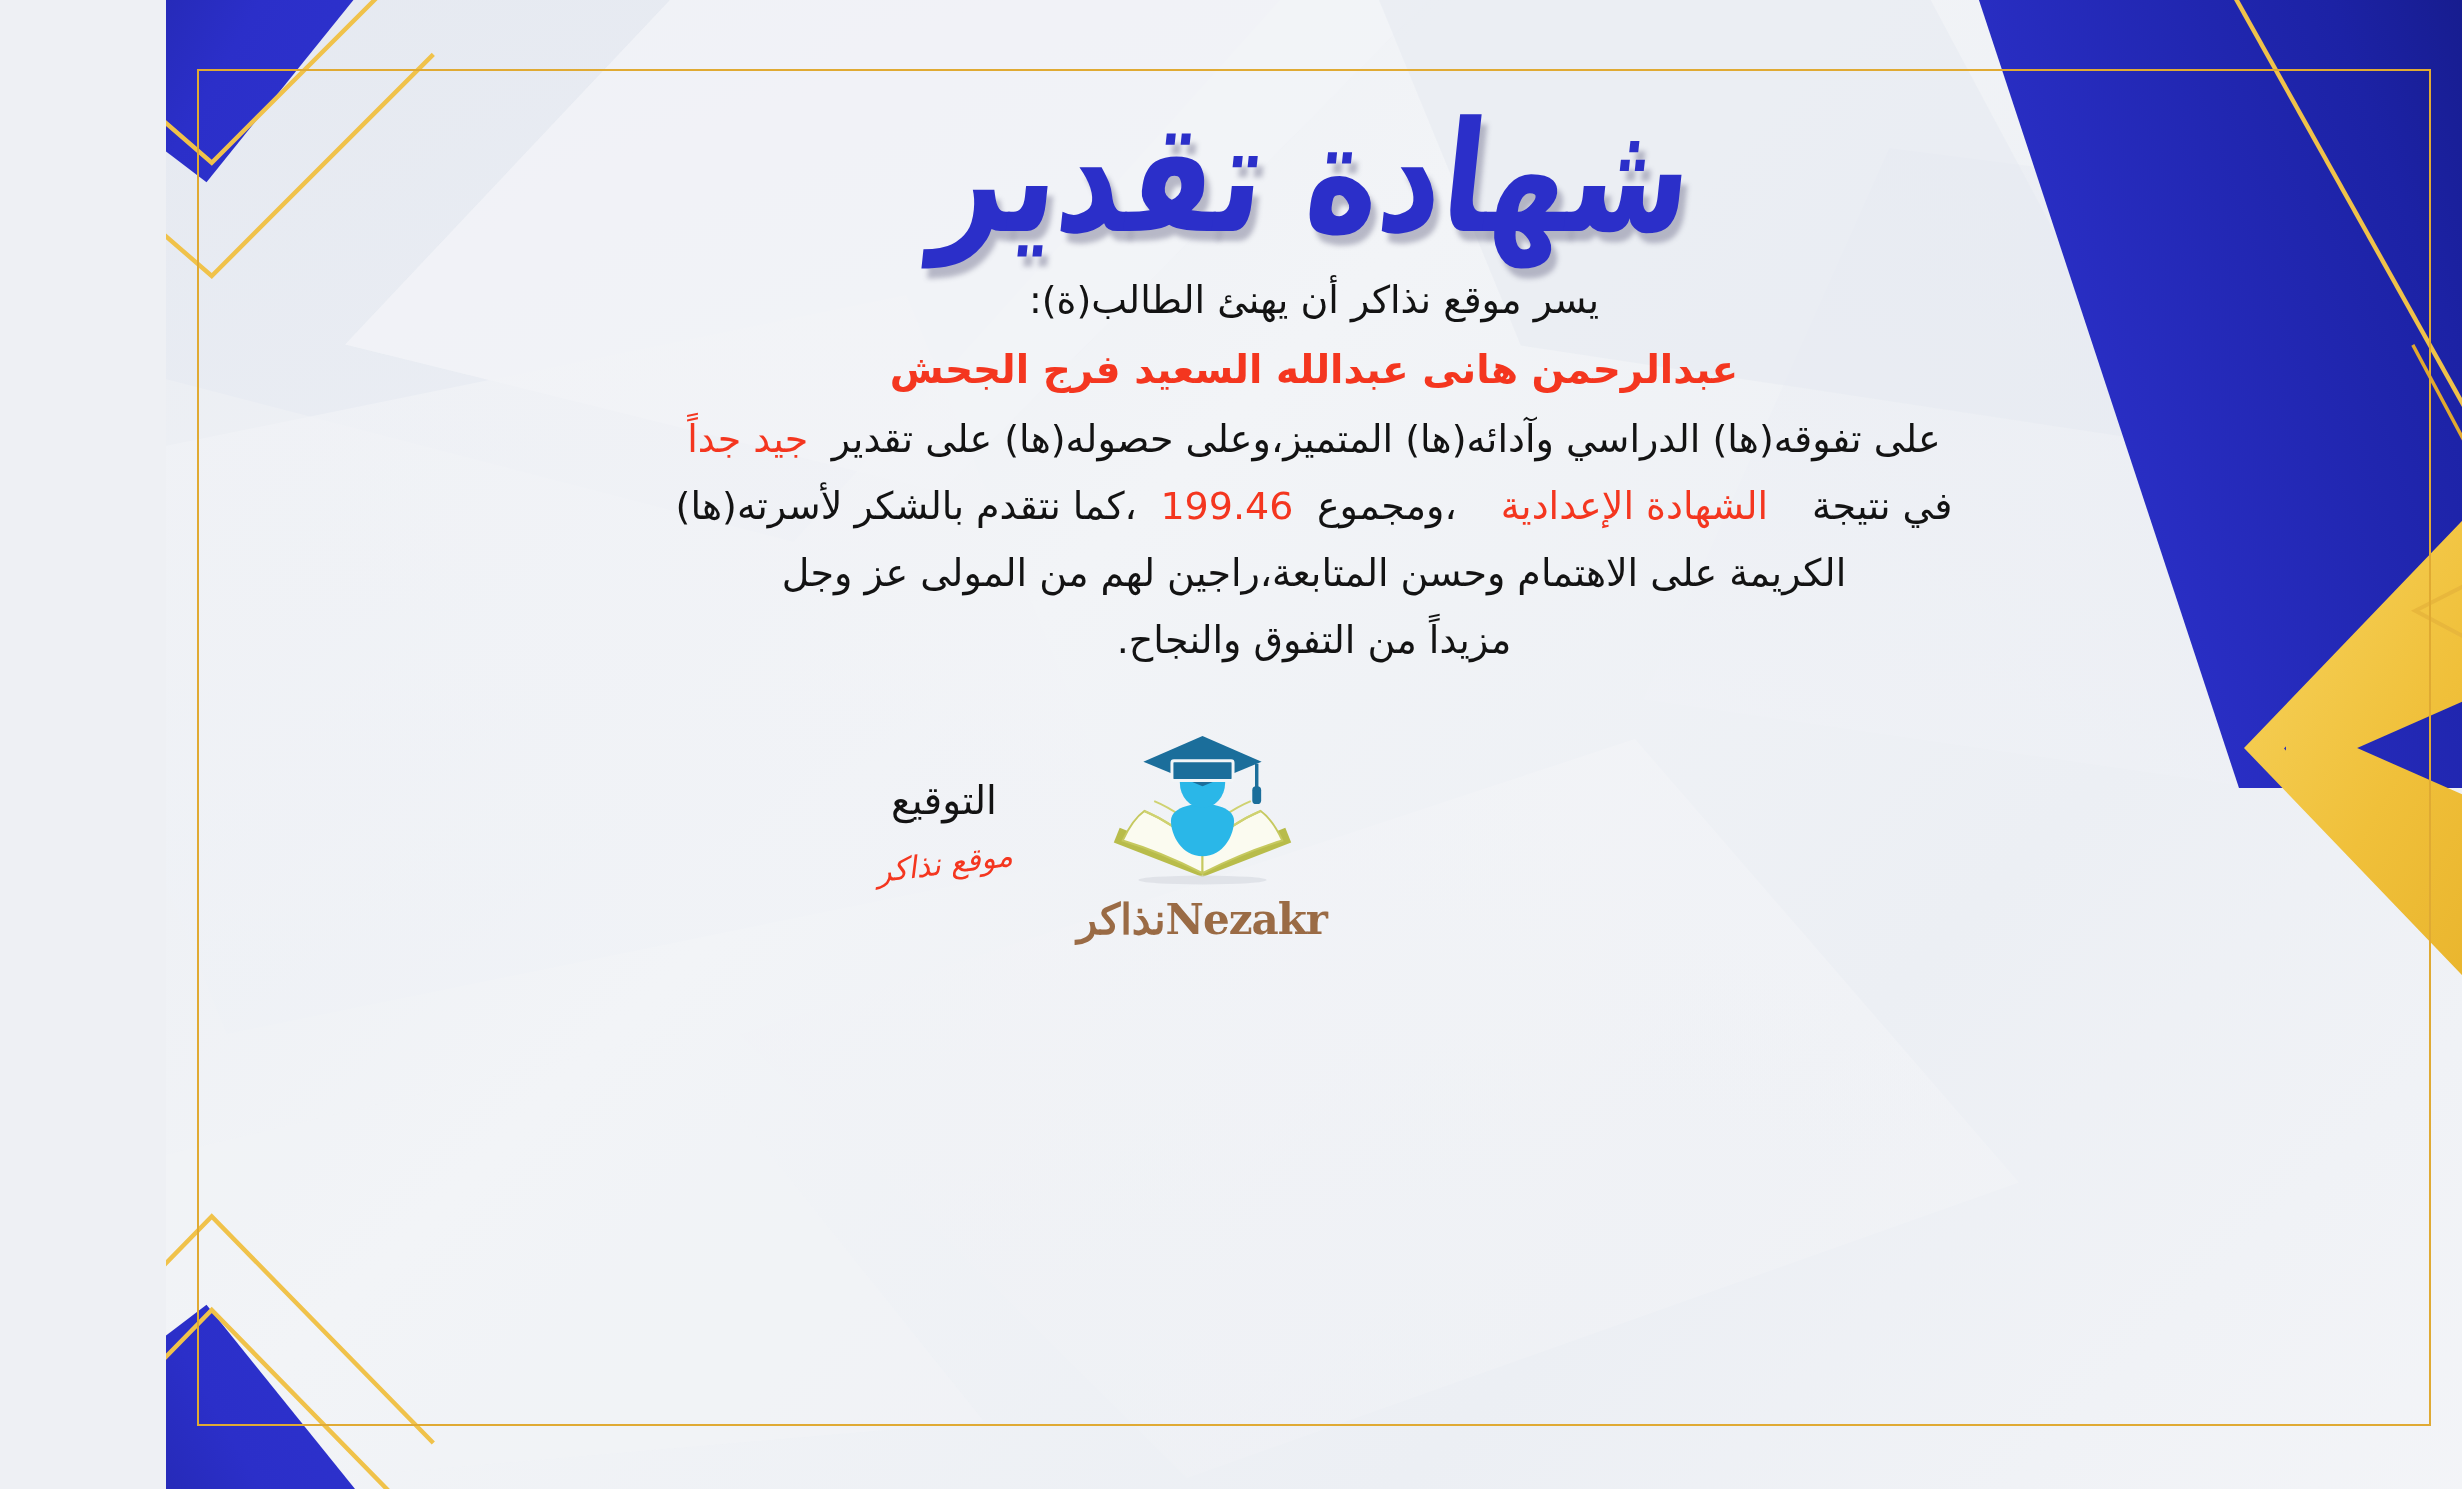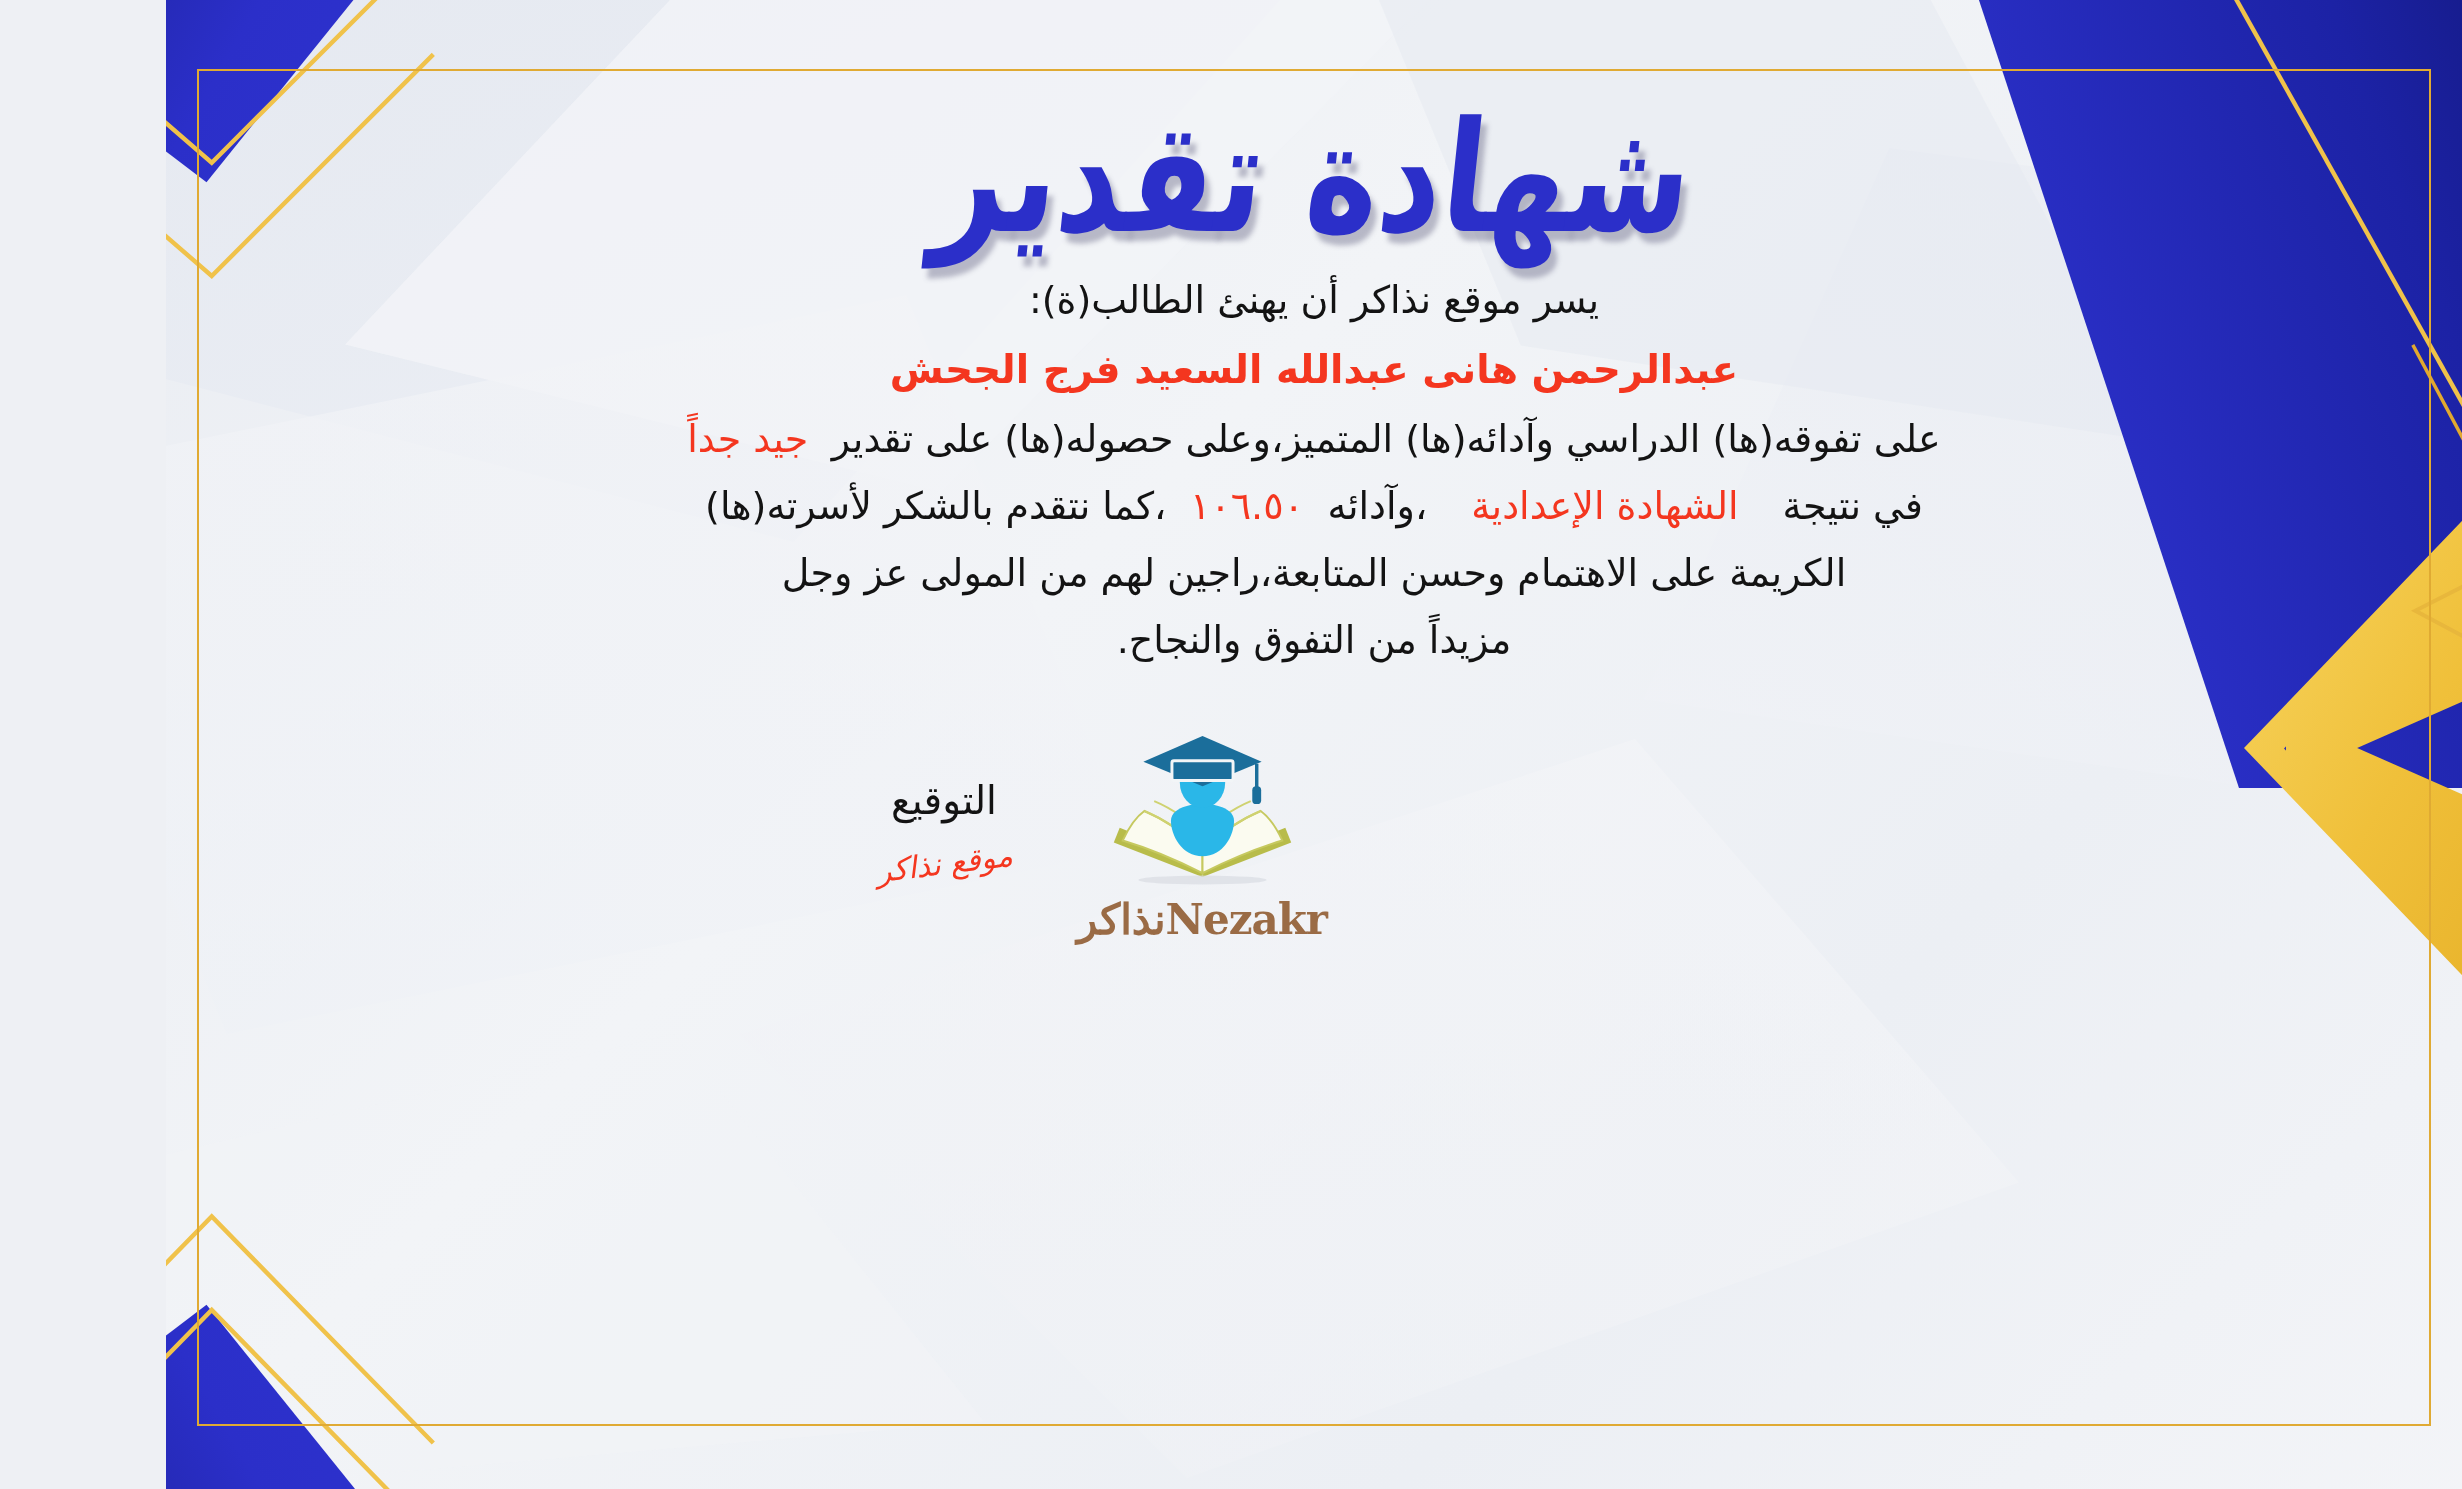--- a/index.html
+++ b/index.html
@@ -221,21 +221,21 @@
 
     <div class="body-line" id="ln-intro">يسر موقع نذاكر أن يهنئ الطالب(ة):</div>
 
     <div class="body-line" id="ln-name">عبدالرحمن هانى عبدالله السعيد فرج الجحش</div>
 
     <div class="body-line" id="ln-3">
       <span>على تفوقه(ها) الدراسي وآدائه(ها) المتميز،وعلى حصوله(ها) على تقدير</span><span class="gap-s"></span><span class="hl">جيد جداً</span>
     </div>
 
     <div class="body-line" id="ln-4">
-      <span>في نتيجة</span><span class="gap-m"></span><span class="hl">الشهادة الإعدادية</span><span class="gap-m"></span><span>،وآدائه</span><span class="gap-s"></span><span class="hl">١٠٦.٥٠</span><span class="gap-s"></span><span>،كما نتقدم بالشكر لأسرته(ها)</span>
+      <span>في نتيجة</span><span class="gap-m"></span><span class="hl">الشهادة الإعدادية</span><span class="gap-m"></span><span>،ومجموع</span><span class="gap-s"></span><span class="hl">199.46</span><span class="gap-s"></span><span>،كما نتقدم بالشكر لأسرته(ها)</span>
     </div>
 
     <div class="body-line" id="ln-5">الكريمة على الاهتمام وحسن المتابعة،راجين لهم من المولى عز وجل</div>
 
     <div class="body-line" id="ln-6">مزيداً من التفوق والنجاح.</div>
 
     <div id="sig-block">
       <div id="sig-label">التوقيع</div>
       <div id="sig-script">موقع نذاكر</div>
     </div>

